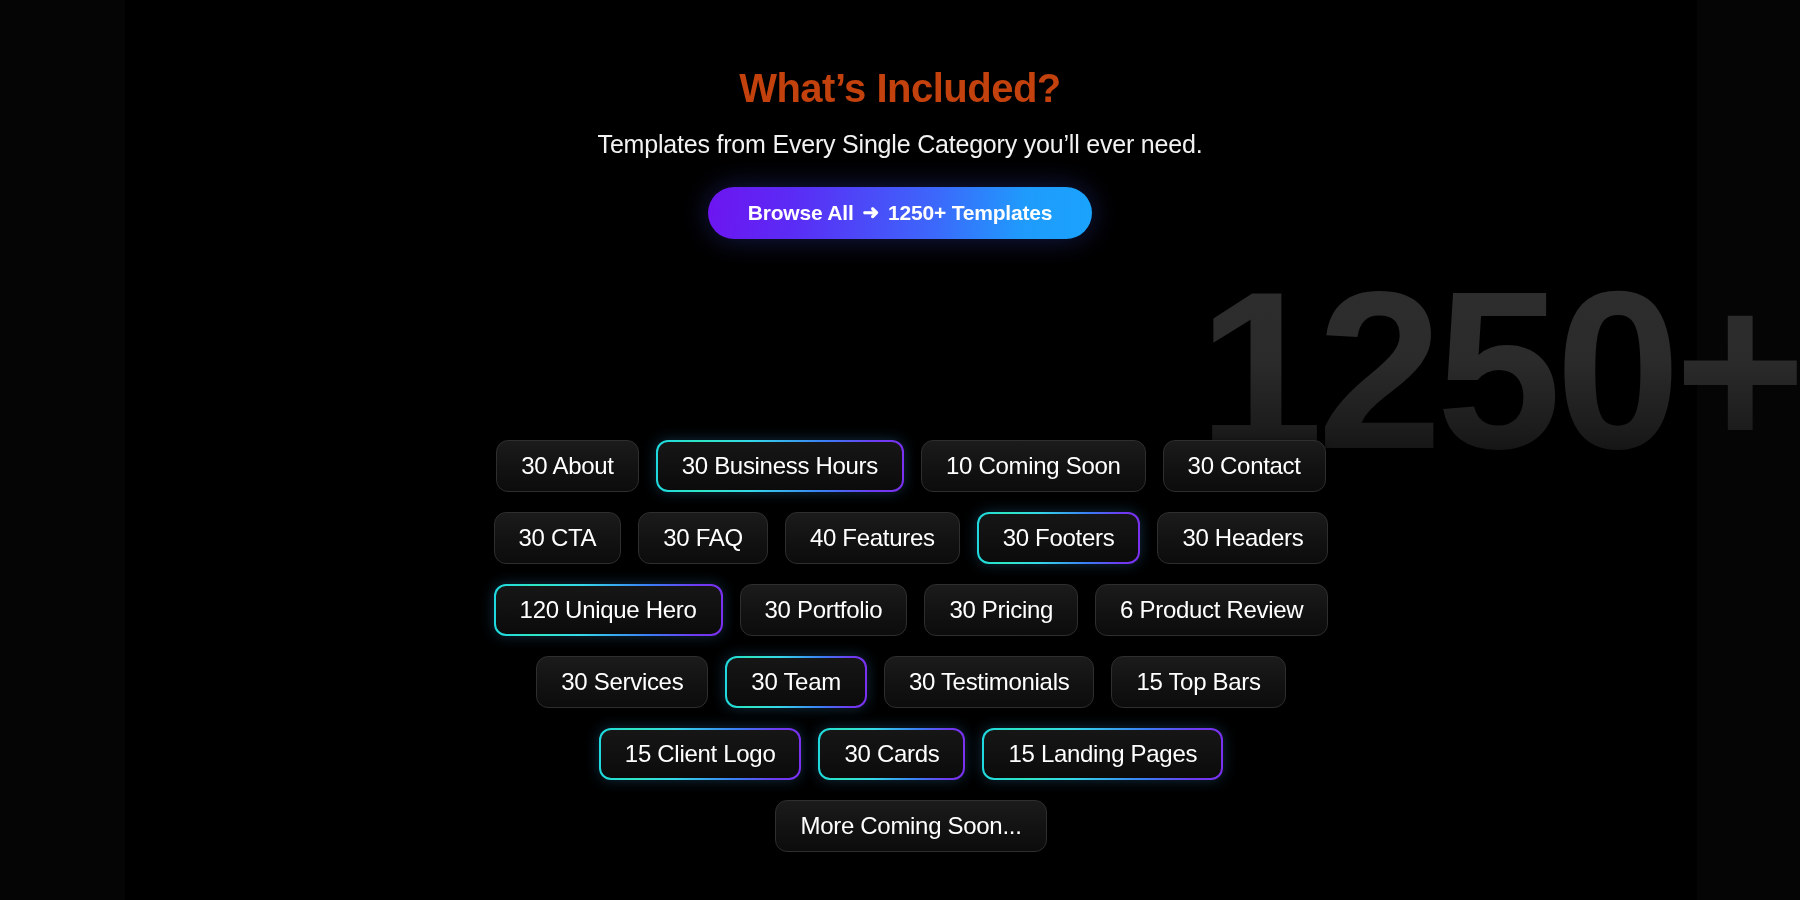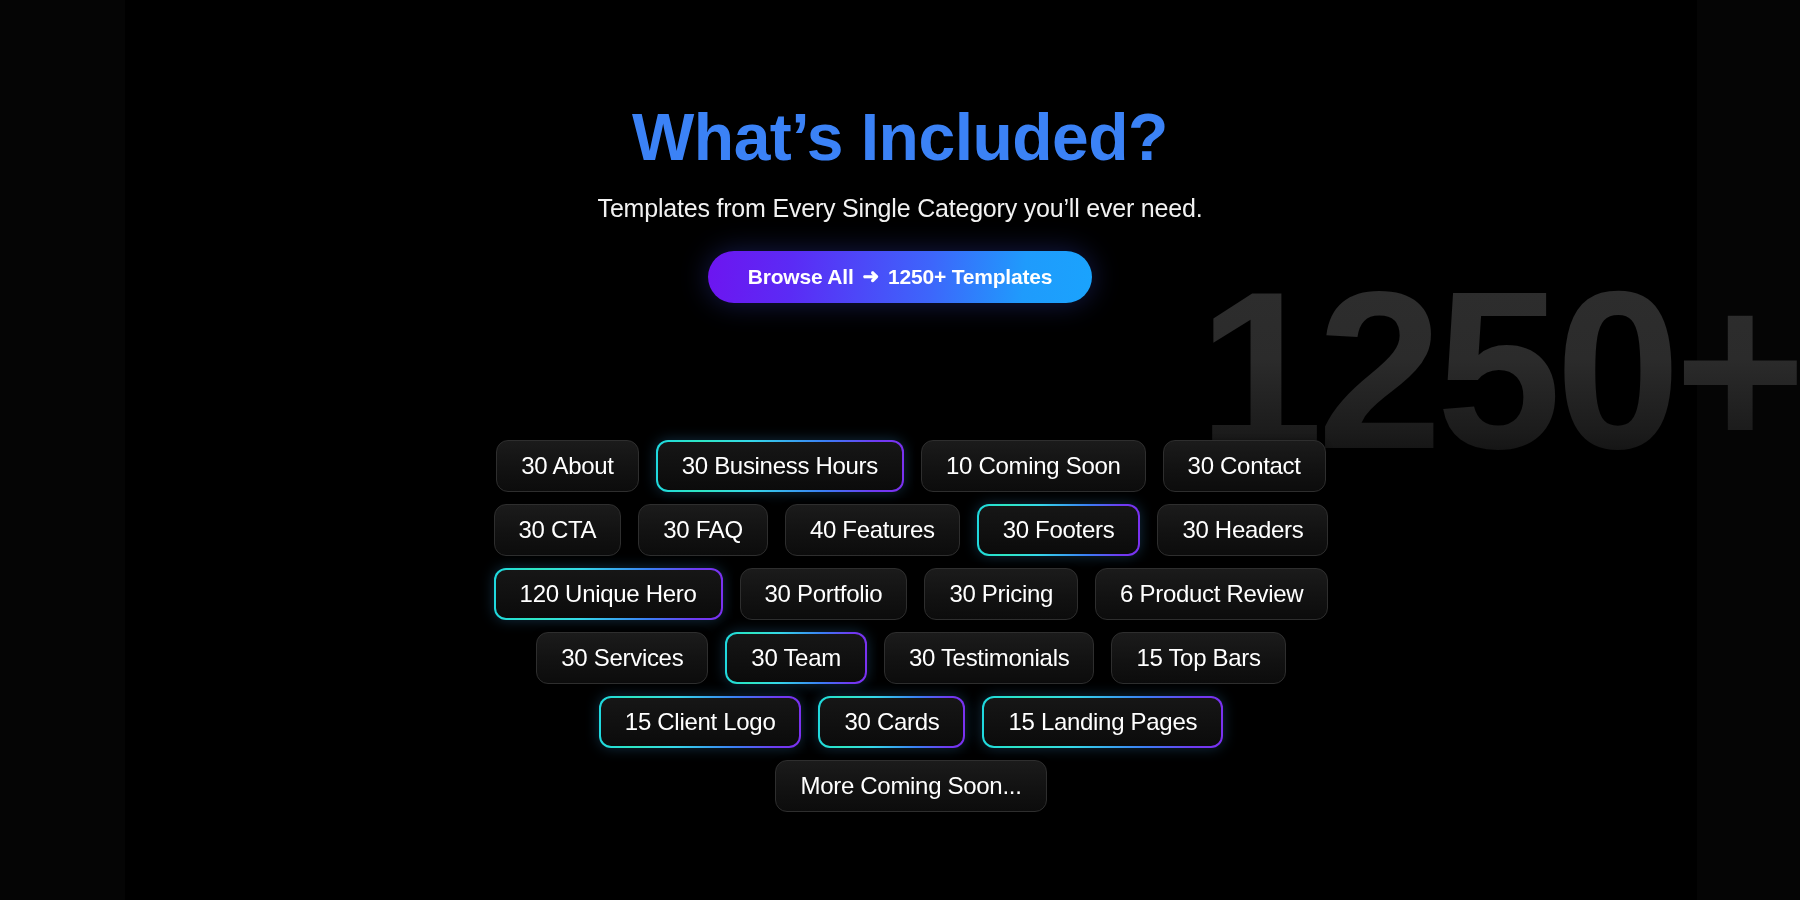--- a/index.html
+++ b/index.html
@@ -28,25 +28,25 @@
   .band.right { right:0; width:103px; }
 
   
   .header {
     position:absolute; left:0; right:0; top:0;
     text-align:center;
     z-index:5;
   }
 
   .page-title {
-    margin-top:101px;
-    font-size:66px;
+    margin-top:66px;
+    font-size:40px;
     font-weight:bold;
     letter-spacing:-0.5px;
-    color:#3b82f6;
+    color:#c2410c;
     line-height:1.1;
   }
 
   .page-subtitle {
     margin-top:20px;
     font-size:25px;
     font-weight:400;
     color:#f2f2f2;
     letter-spacing:-0.2px;
   }
@@ -100,21 +100,21 @@
 
   
   .tag-grid {
     position:absolute;
     left:125px; right:103px;
     top:440px;
     z-index:4;
     display:flex;
     flex-direction:column;
     align-items:center;
-    gap:12px;
+    gap:20px;
   }
 
   .tag-row {
     display:flex;
     justify-content:center;
     align-items:center;
     gap:17px;
   }
 
   .tag {

